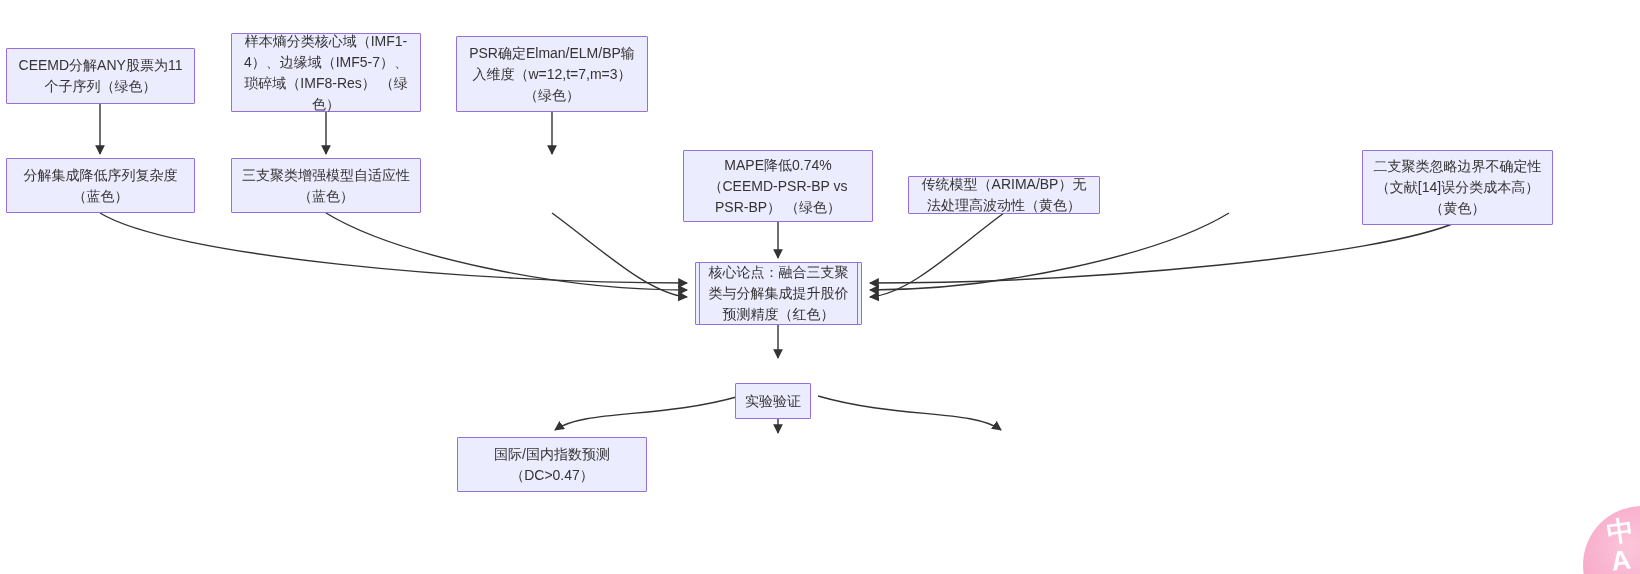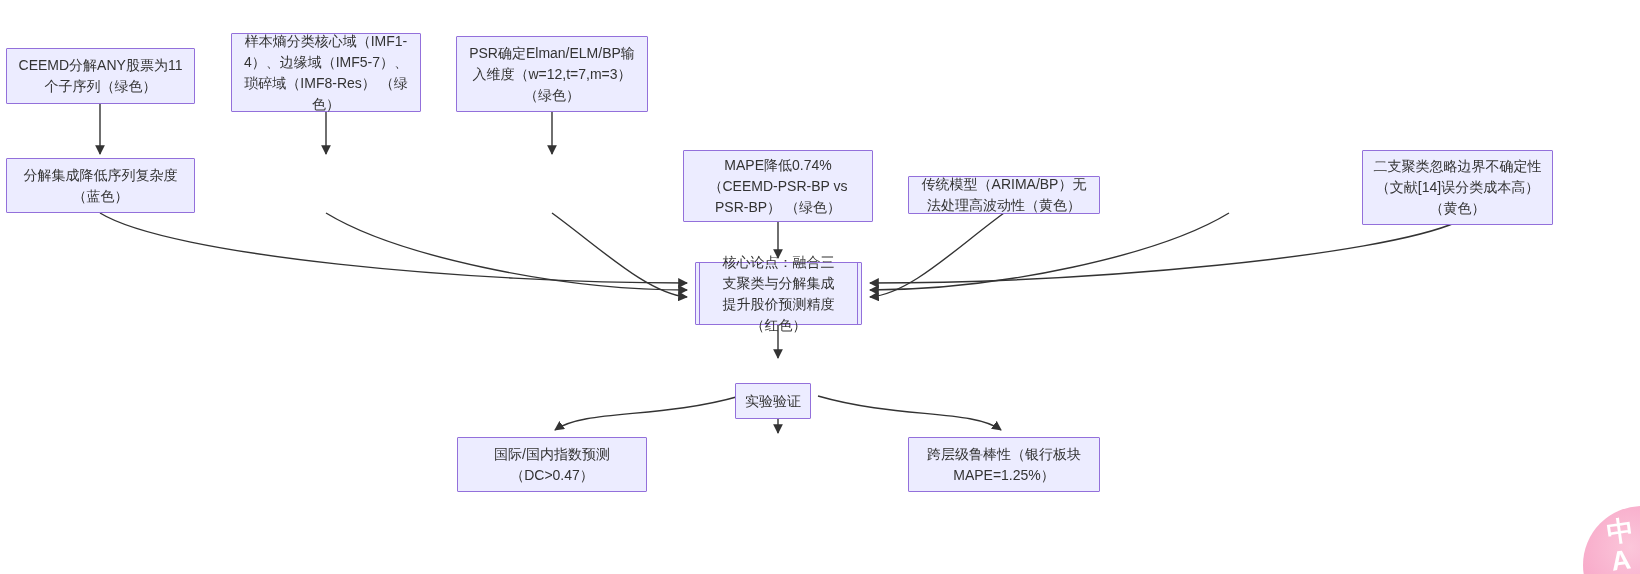--- a/index.html
+++ b/index.html
@@ -71,49 +71,49 @@
   </div>
 
   <div class="node" style="left:456px;top:36px;width:192px;height:76px">
     <span>PSR确定Elman/ELM/BP输入维度（w=12,t=7,m=3） （绿色）</span>
   </div>
 
   <div class="node" style="left:6px;top:158px;width:189px;height:55px">
     <span>分解集成降低序列复杂度（蓝色）</span>
   </div>
 
+  <div class="node" style="left:231px;top:158px;width:190px;height:55px">
+    <span>三支聚类增强模型自适应性（蓝色）</span>
+  </div>
 
 
   <div class="node" style="left:683px;top:150px;width:190px;height:72px">
     <span>MAPE降低0.74%（CEEMD-PSR-BP vs PSR-BP） （绿色）</span>
   </div>
 
   <div class="node" style="left:908px;top:176px;width:192px;height:38px">
     <span>传统模型（ARIMA/BP）无法处理高波动性（黄色）</span>
   </div>
 
 
   <div class="node" style="left:1362px;top:150px;width:191px;height:75px">
     <span>二支聚类忽略边界不确定性（文献[14]误分类成本高） （黄色）</span>
   </div>
 
-  <div class="node subroutine" style="left:695px;top:262px;width:167px;height:63px;padding:3px 24px;">
+  <div class="node subroutine" style="left:695px;top:262px;width:167px;height:63px;padding:3px 10px;">
     <span>核心论点：融合三支聚类与分解集成提升股价预测精度（红色）</span>
   </div>
 
   <div class="node" style="left:735px;top:383px;width:76px;height:36px">
     <span>实验验证</span>
   </div>
 
   <div class="node" style="left:457px;top:437px;width:190px;height:55px">
     <span>国际/国内指数预测（DC&gt;0.47）</span>
   </div>
 
 
-  <div class="node" style="left:908px;top:437px;width:192px;height:55px">
-    <span>跨层级鲁棒性（银行板块 MAPE=1.25%）</span>
-  </div>
 
   <div class="badge">
     <span class="badge-text">中A</span>
   </div>
 
 </div>
 
 </body></html>

